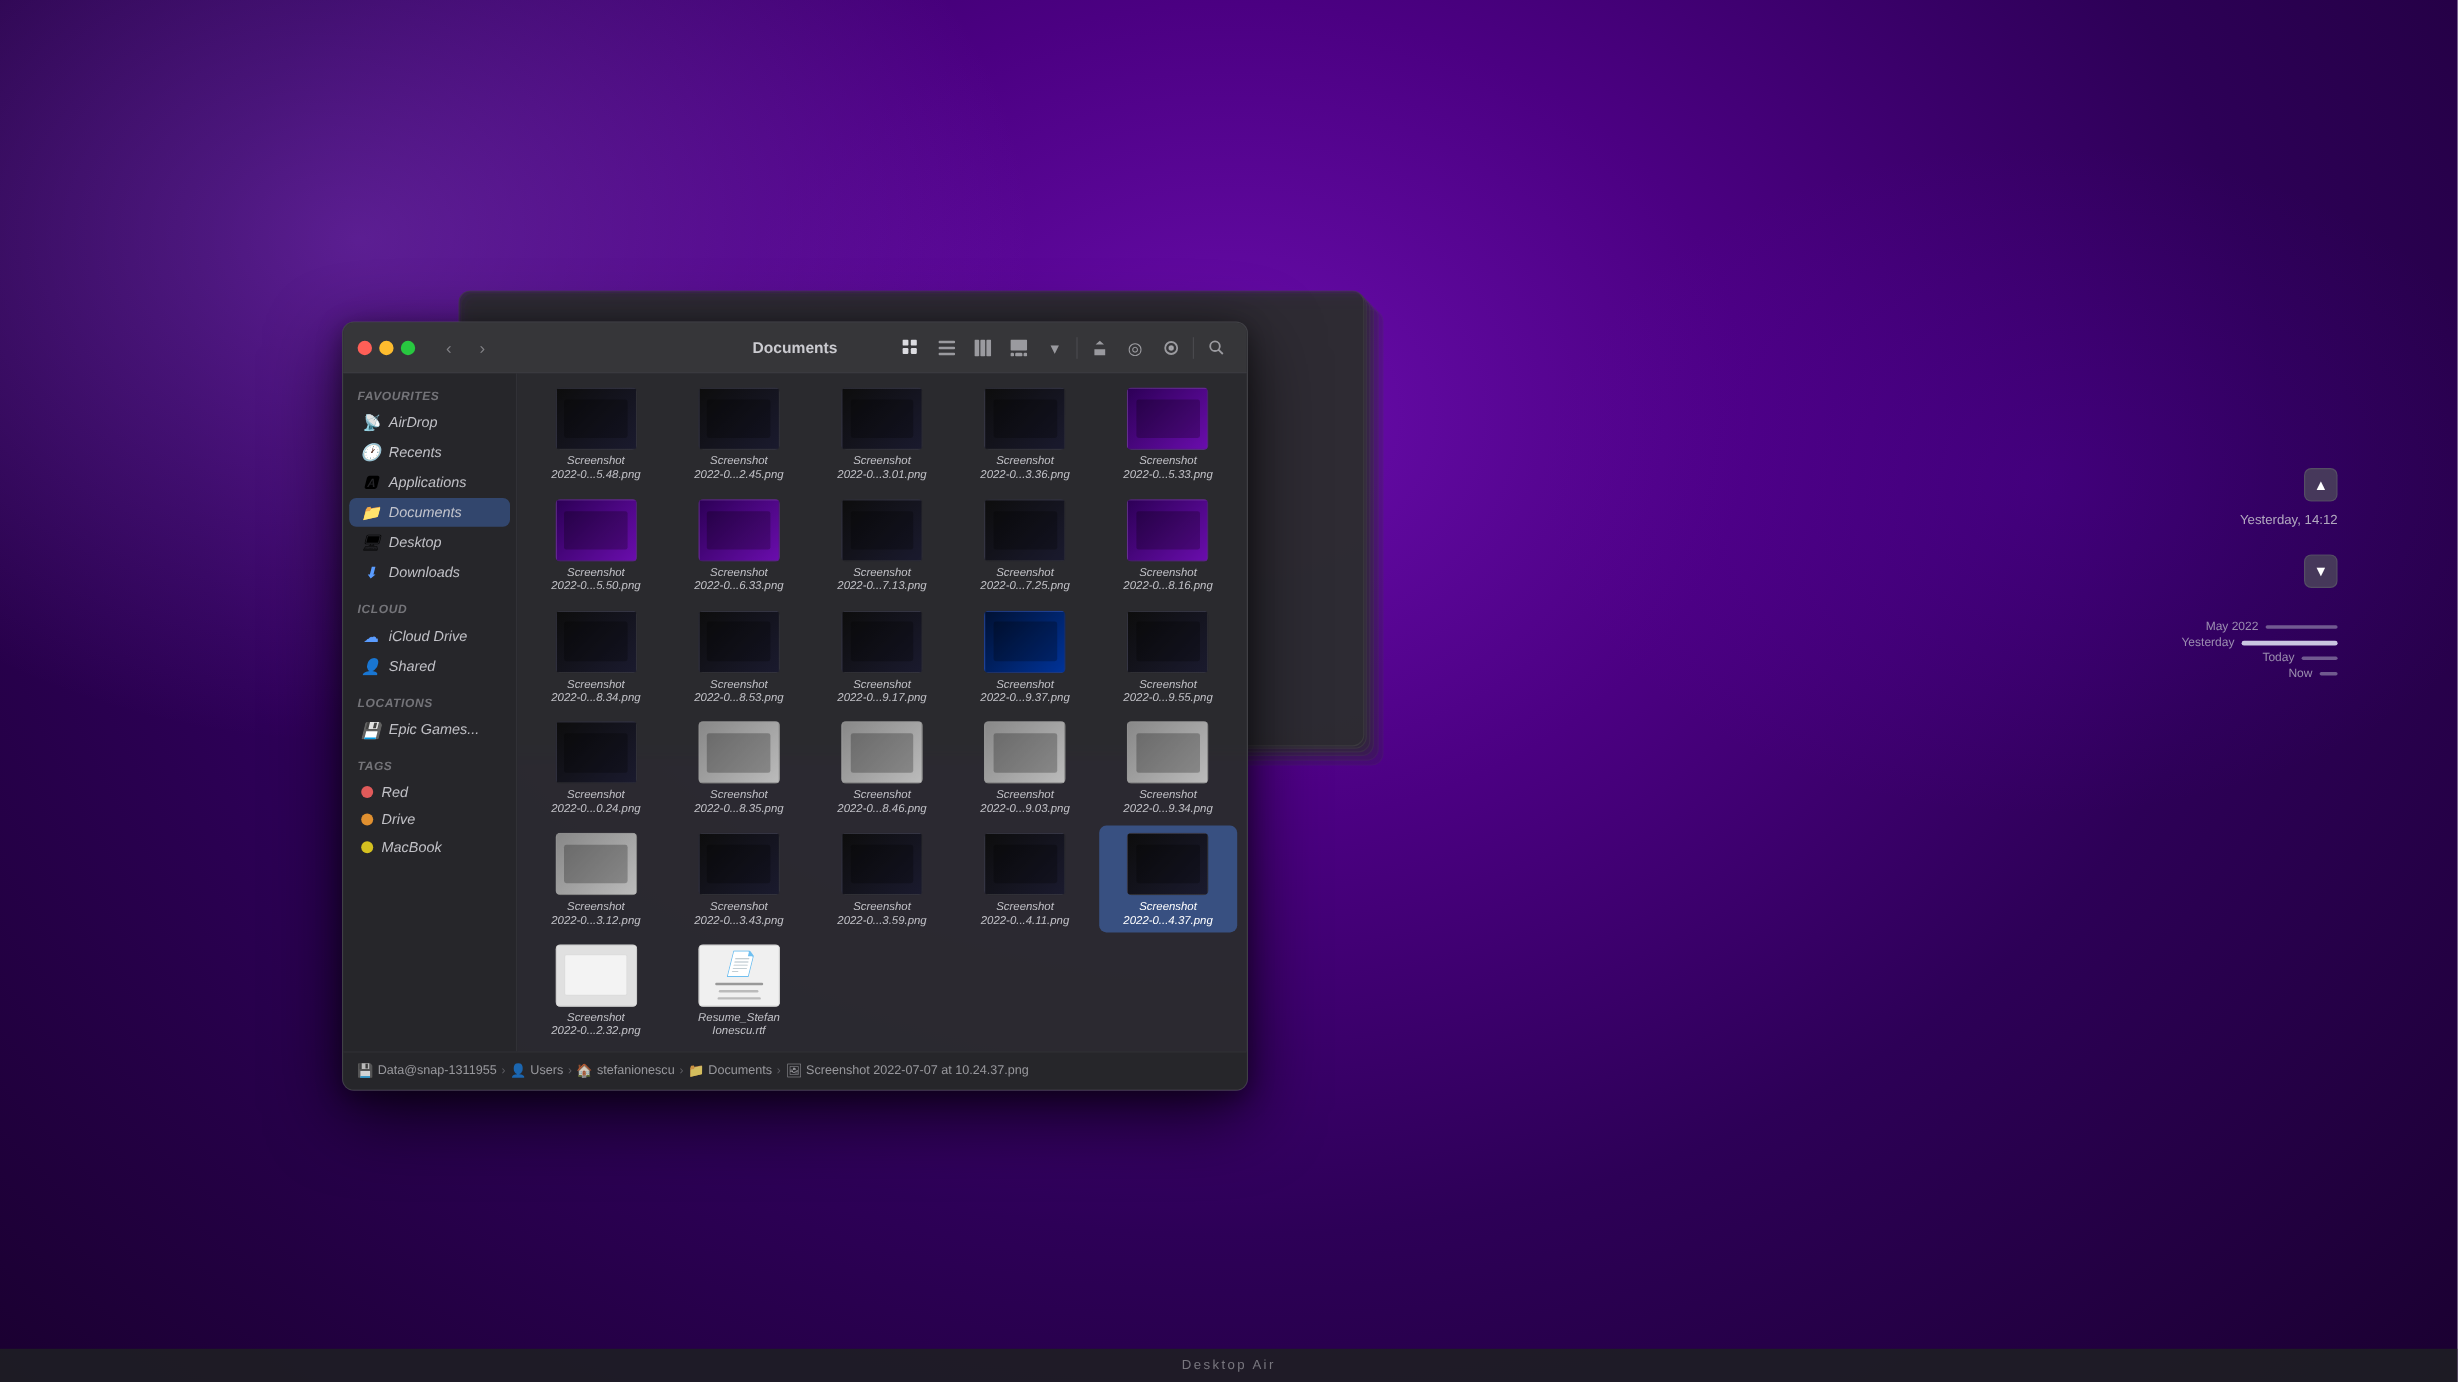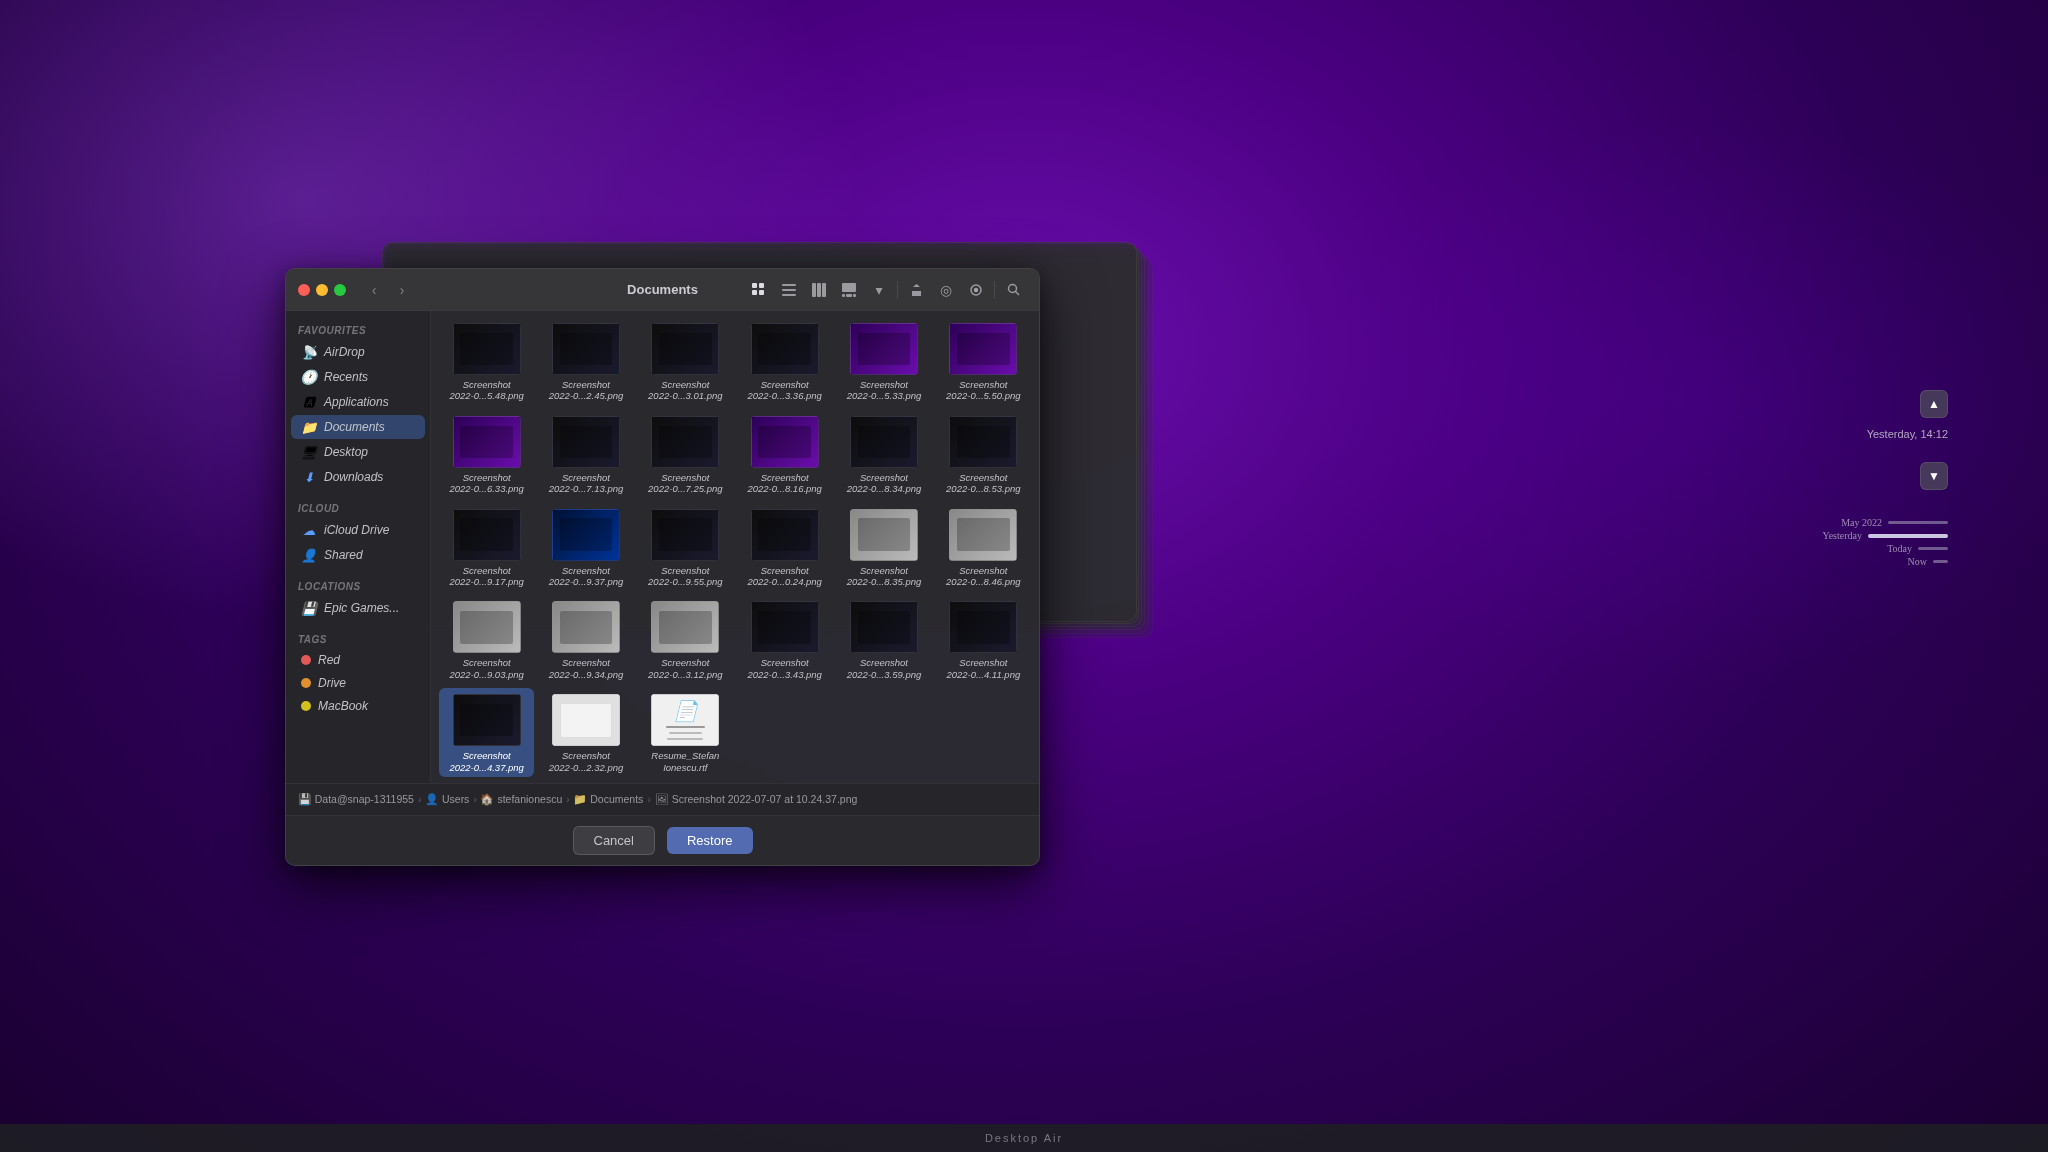--- a/index.html
+++ b/index.html
@@ -191,21 +191,21 @@
 
     
     .file-grid-area {
       flex: 1;
       overflow-y: auto;
       padding: 6px 8px;
     }
 
     .file-grid {
       display: grid;
-      grid-template-columns: repeat(6, 1fr);
+      grid-template-columns: repeat(5, 1fr);
       gap: 4px;
     }
 
     .file-item {
       display: flex;
       flex-direction: column;
       align-items: center;
       padding: 6px 3px 4px;
       border-radius: 6px;
       cursor: pointer;
@@ -327,21 +327,20 @@
       text-align: right;
       margin-bottom: 16px;
     }
 
     .timeline-bar-section {
       display: flex;
       flex-direction: column;
       align-items: flex-end;
       margin-top: 20px;
       gap: 0;
-      font-family: Liberation Serif, serif;
     }
 
     .timeline-row {
       display: flex;
       align-items: center;
       gap: 6px;
       margin: 1px 0;
     }
     .timeline-tick-label {
       font-size: 10px;
@@ -772,24 +771,20 @@
       <span class="path-icon">📁</span>
       <span>Documents</span>
     </span>
     <span class="path-sep">›</span>
     <span class="path-item">
       <span class="path-icon">🖼</span>
       <span>Screenshot 2022-07-07 at 10.24.37.png</span>
     </span>
   </div>
 
-  <div class="bottom-bar">
-    <button class="btn-cancel">Cancel</button>
-    <button class="btn-restore">Restore</button>
-  </div>
 </div>
 
 <div class="timeline-sidebar">
   <button class="timeline-nav-btn" style="align-self:flex-end;">▲</button>
   <span class="timeline-label" style="margin-top:4px;">Yesterday, 14:12</span>
   <button class="timeline-nav-btn" style="align-self:flex-end;margin-top:6px;">▼</button>
 
   <div class="timeline-bar-section">
     <div class="timeline-row">
       <span class="timeline-tick-label">May 2022</span>

